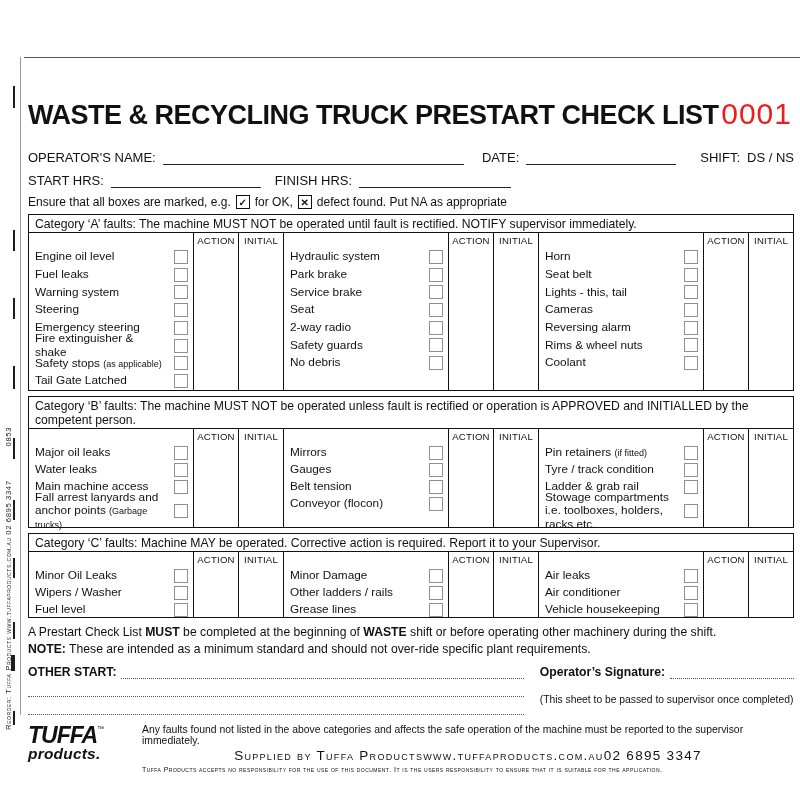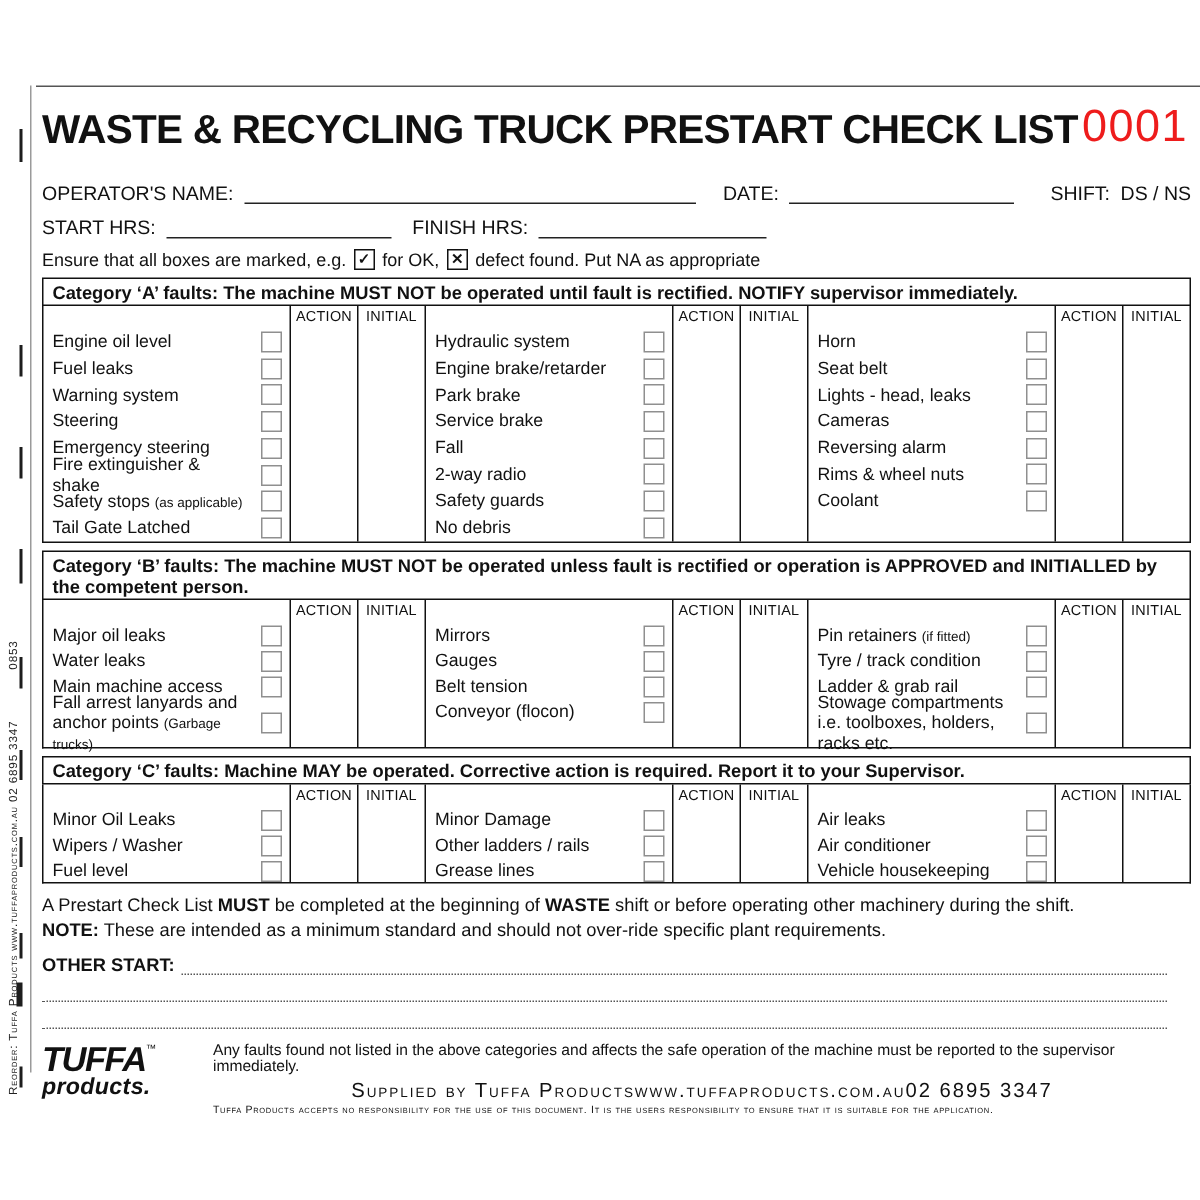--- a/index.html
+++ b/index.html
@@ -8,34 +8,34 @@
   
   .top-rule{position:absolute;left:24px;right:0;top:57px;border-top:1px solid #555;}
   .left-rule{position:absolute;left:20px;top:57px;height:658px;border-left:1px solid #9a9a9a;}
   .perf{position:absolute;left:13px;width:2px;background:#1d1d1d;}
   .perf.thick{width:4px;left:11px;}
   .side-text{position:absolute;left:4px;top:730px;width:420px;transform:rotate(-90deg);
              transform-origin:0 0;font-size:7.8px;letter-spacing:.55px;color:#222;
              font-variant:small-caps;display:flex;align-items:center;white-space:nowrap;}
   .side-code{margin-left:34px;}
   
-  .content{position:absolute;left:28px;top:68px;width:766px;}
+  .content{position:absolute;left:28px;top:97px;width:766px;}
   .title-row{display:flex;align-items:flex-end;justify-content:space-between;margin-bottom:11px;}
   .form-title{font-size:27px;font-weight:bold;letter-spacing:-.5px;white-space:nowrap;}
   .form-number{font-size:30px;letter-spacing:1px;margin-right:2px;}
   .field-row{display:flex;align-items:flex-end;font-size:13px;height:23px;}
   .flabel{white-space:nowrap;}
   .fline{border-bottom:1.2px solid #222;height:14px;display:inline-block;}
   .grow{flex:1;}
   .ensure-row{font-size:12px;margin:7px 0 5px;display:flex;align-items:center;white-space:nowrap;}
   .exbox{display:inline-flex;width:12px;height:12px;border:1.6px solid #111;align-items:center;
          justify-content:center;font-size:10px;font-weight:bold;margin:0 5px;flex:none;}
   
   .category{margin-top:5px;}
-  .cat-header{border:1.2px solid #111;font-weight:bold;font-size:12.2px;padding:2px 6px 1px;}
+  .cat-header{border:1.2px solid #111;font-weight:normal;font-size:12.2px;padding:2px 6px 1px;}
   .cat-table{border:1.2px solid #111;border-top:none;display:flex;box-sizing:border-box;}
   .cat-0 .cat-table{height:158px;}
   .cat-1 .cat-table{height:99px;}
   .cat-2 .cat-table{height:66px;}
   .cat-group{flex:1 1 0;display:flex;min-width:0;}
   .cat-group + .cat-group{border-left:1px solid #111;}
   .name-col{flex:1;display:flex;flex-direction:column;padding:15px 0 0 6px;box-sizing:border-box;min-width:0;}
   .cat-1 .cat-group:nth-child(2) .name-col{justify-content:flex-start;padding-bottom:4px;}
   .action-col,.initial-col{width:45px;flex:none;border-left:1px solid #111;box-sizing:border-box;text-align:center;}
   .col-head{font-size:9.6px;padding-top:2px;letter-spacing:.2px;}
@@ -169,33 +169,29 @@
                 <div class="col-head">INITIAL</div>
               </div>
             </div>
             <div class="cat-group">
               <div class="name-col">
                 <div class="item-row">
                   <span class="item-label">Hydraulic system</span>
                   <span class="check-box"></span>
                 </div>
                 <div class="item-row">
-                  <span class="item-label">Engine brake/retarder</span>
-                  <span class="check-box"></span>
-                </div>
-                <div class="item-row">
                   <span class="item-label">Park brake</span>
                   <span class="check-box"></span>
                 </div>
                 <div class="item-row">
                   <span class="item-label">Service brake</span>
                   <span class="check-box"></span>
                 </div>
                 <div class="item-row">
-                  <span class="item-label">Fall</span>
+                  <span class="item-label">Seat</span>
                   <span class="check-box"></span>
                 </div>
                 <div class="item-row">
                   <span class="item-label">2-way radio</span>
                   <span class="check-box"></span>
                 </div>
                 <div class="item-row">
                   <span class="item-label">Safety guards</span>
                   <span class="check-box"></span>
                 </div>
@@ -215,21 +211,21 @@
               <div class="name-col">
                 <div class="item-row">
                   <span class="item-label">Horn</span>
                   <span class="check-box"></span>
                 </div>
                 <div class="item-row">
                   <span class="item-label">Seat belt</span>
                   <span class="check-box"></span>
                 </div>
                 <div class="item-row">
-                  <span class="item-label">Lights - head, leaks</span>
+                  <span class="item-label">Lights - this, tail</span>
                   <span class="check-box"></span>
                 </div>
                 <div class="item-row">
                   <span class="item-label">Cameras</span>
                   <span class="check-box"></span>
                 </div>
                 <div class="item-row">
                   <span class="item-label">Reversing alarm</span>
                   <span class="check-box"></span>
                 </div>
@@ -415,20 +411,27 @@
     </div>
 
     <div class="faults-sig-row">
       <div class="fs-left">
         <div class="of-row">
           <span class="bold">OTHER START:</span>
           <span class="dotline grow"></span>
         </div>
         <div class="dot-extra"></div>
         <div class="dot-extra"></div>
+      </div>
+      <div class="fs-right">
+        <div class="of-row">
+          <span class="bold">Operator’s Signature:</span>
+          <span class="dotline grow"></span>
+        </div>
+        <div class="sig-note">(This sheet to be passed to supervisor once completed)</div>
       </div>
     </div>
 
     <div class="branding">
       <div class="logo">
         <div class="logo-top"><span>TUFFA</span><span class="tm">™</span></div>
         <div class="logo-bottom">products.</div>
       </div>
       <div class="brand-center">
         <div class="any-faults">Any faults found not listed in the above categories and affects the safe operation of the machine must be reported to the supervisor immediately.</div>

